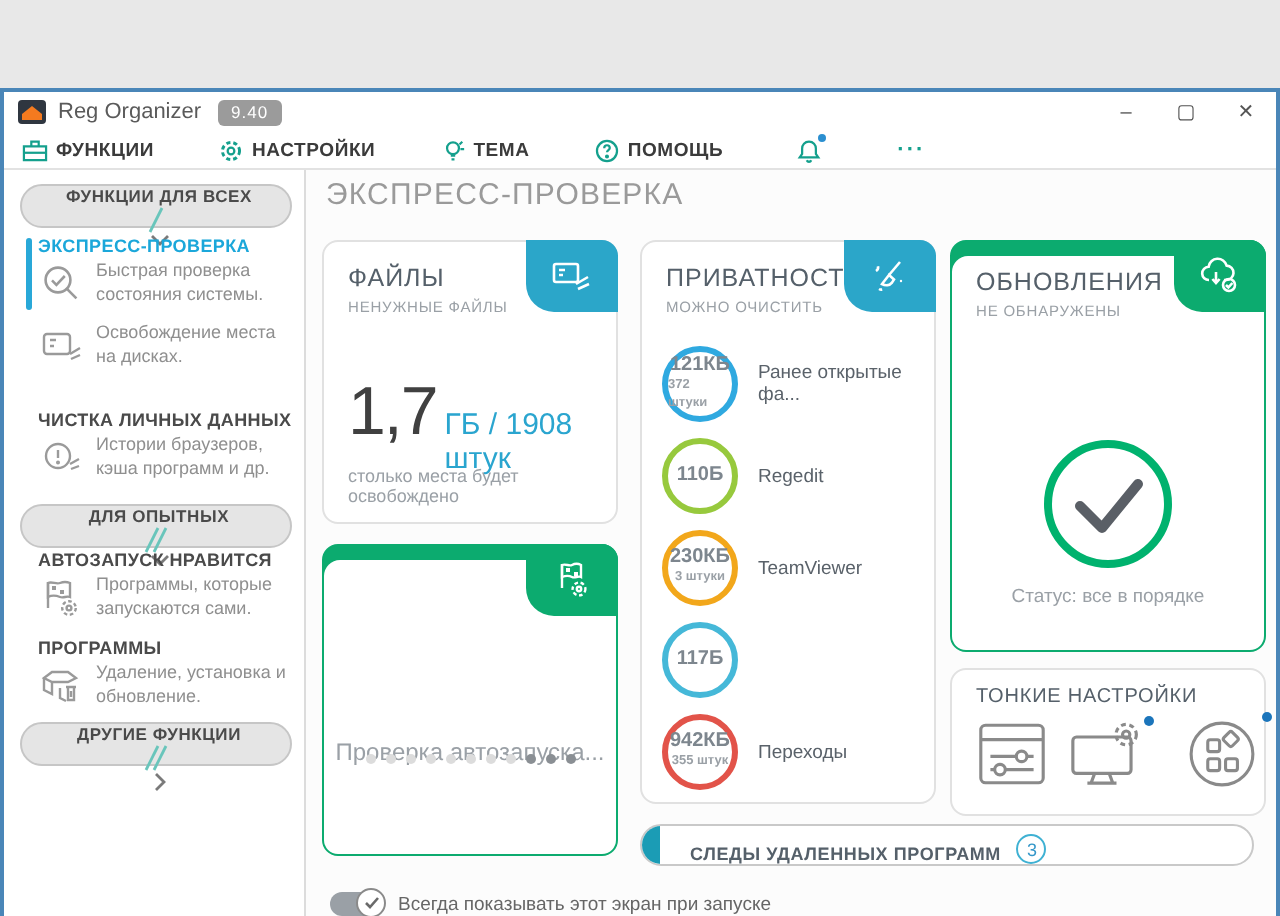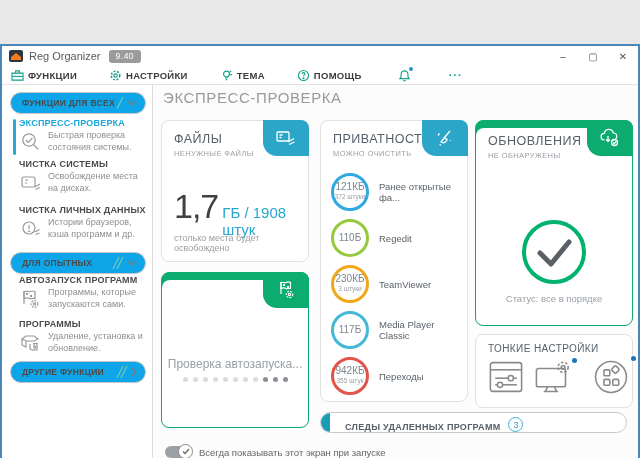--- a/index.html
+++ b/index.html
@@ -13,21 +13,21 @@
   .win-btn{width:30px;height:20px;display:flex;align-items:center;justify-content:center;font-size:10px;color:#555;cursor:default;}
   
   .menubar{position:absolute;left:0;top:20px;right:0;height:19px;display:flex;align-items:center;gap:32px;padding-left:9px;border-bottom:1px solid #e2e2e2;background:#fff;}
   .menu-item{display:flex;align-items:center;gap:4px;font-size:9.5px;font-weight:bold;color:#3b3b3b;letter-spacing:.3px;}
   .menu-icn{color:#14a08d;display:flex;}
   .bell-wrap{position:relative;display:flex;margin-left:4px;}
   .bell-dot{position:absolute;right:-2px;top:-2px;width:4px;height:4px;border-radius:50%;background:#2b8fd0;}
   .more-dots{font-size:11px;font-weight:bold;color:#14a08d;letter-spacing:1px;margin-left:6px;}
   
   .sidebar{position:absolute;left:0;top:39px;width:151px;bottom:26px;background:#fff;border-right:1px solid #dcdcdc;}
-  .pill{position:absolute;left:8px;width:136px;height:22px;border:1px solid #c6c6c6;border-radius:12px;background:#0ea5e9;display:flex;align-items:center;padding:0 8px 0 11px;}
+  .pill{position:absolute;left:8px;width:136px;height:22px;border:1px solid #c6c6c6;border-radius:12px;background:#e5e5e5;display:flex;align-items:center;padding:0 8px 0 11px;flex-direction:column;}
   .pill-label{flex:1;font-size:8.5px;font-weight:bold;color:#4a4a4a;letter-spacing:.3px;}
   .pill-deco{display:flex;margin-right:3px;}
   .pill-chev{color:#7a7a7a;display:flex;}
   .side-item{position:absolute;left:17px;width:128px;}
   .side-bar-accent{position:absolute;left:-6px;top:1px;width:3px;height:36px;background:#29a8d8;border-radius:2px;}
   .side-title{font-size:9px;font-weight:bold;color:#4a4a4a;letter-spacing:.2px;}
   .side-title.active{color:#1ba7da;}
   .side-row{display:flex;gap:5px;margin-top:2px;}
   .side-icn{flex:0 0 24px;color:#9a9a9a;display:flex;justify-content:center;padding-top:1px;}
   .side-desc{font-size:9px;color:#8f8f8f;line-height:1.3;}
@@ -39,27 +39,27 @@
   .badge-blue{background:#2ba6c9;}
   .badge-green{background:#0cab6f;}
   .green-card{background:#0cab6f;border:1px solid #0cab6f;}
   .green-card-inner{position:absolute;left:0;right:0;top:7px;bottom:0;background:#fff;border-radius:8px 0 7px 7px;}
   .card-title{font-size:12.5px;color:#55606a;letter-spacing:.5px;}
   .card-sub{font-size:7.5px;color:#9aa0a6;letter-spacing:.4px;margin-top:3px;}
   .big-val{font-size:34px;font-weight:300;color:#404040;letter-spacing:-1px;}
   .big-unit{font-size:15px;font-weight:300;color:#2aa5cf;margin-left:4px;}
   .cleaning-footer{position:absolute;left:12px;bottom:8px;font-size:9px;color:#9aa0a6;}
   .p-item{display:flex;align-items:center;gap:10px;margin:0 0 8px 10px;}
-  .p-ring{width:38px;height:38px;border:3px solid #ccc;border-radius:50%;display:flex;flex-direction:column;align-items:center;justify-content:center;flex:0 0 auto;background:#fff;}
+  .p-ring{width:38px;height:38px;border:3px solid #ccc;border-radius:50%;display:flex;flex-direction:column;align-items:center;justify-content:center;flex:0 0 auto;background:#fff;font-weight:bold;}
   .p-val{font-size:10px;color:#7d868e;line-height:1;}
   .p-cnt{font-size:6.5px;color:#9aa0a6;line-height:1.4;}
   .p-label{font-size:9.5px;color:#5a626a;}
   .upd-ring{position:absolute;left:50%;top:96px;transform:translateX(-50%);}
   .upd-status{position:absolute;left:0;right:0;top:172px;text-align:center;font-size:9.5px;color:#9aa0a6;}
-  .autorun-status{position:absolute;left:0;right:0;top:84px;text-align:center;font-size:12px;color:#9aa0a6;}
+  .autorun-status{position:absolute;left:0;right:0;top:96px;text-align:center;font-size:12px;color:#9aa0a6;}
   .dots-row{position:absolute;left:0;right:0;top:104px;display:flex;justify-content:center;gap:5px;}
   .dot{width:5px;height:5px;border-radius:50%;background:#dcdcdc;}
   .dot.dark{background:#8a8f94;}
   .fine-title{font-size:10px;color:#55606a;letter-spacing:.4px;margin:8px 0 4px 12px;}
   .fine-icons{display:flex;align-items:center;gap:10px;margin-left:12px;color:#8a8a8a;}
   .blue-dot{width:5px;height:5px;border-radius:50%;background:#1b75bb;position:absolute;}
   .traces-pill{position:absolute;left:167px;top:327px;width:307px;height:21px;background:#fff;border:1px solid #c9c9c9;border-radius:11px;display:flex;align-items:flex-end;overflow:hidden;}
   .traces-cap{position:absolute;left:-1px;top:-1px;bottom:-1px;width:10px;background:#1b9cb5;border-radius:11px 0 0 11px;}
   .traces-label{margin-left:24px;font-size:9px;font-weight:bold;color:#55606a;letter-spacing:.3px;}
   .traces-badge{margin-left:8px;width:15px;height:15px;border:1px solid #3fb1d3;border-radius:50%;display:flex;align-items:center;justify-content:center;font-size:9px;color:#3597c9;}
@@ -168,21 +168,20 @@
               <circle cx="9" cy="9" r="6.2"></circle>
               <path d="M13.6 13.6l4.6 4.6"></path>
               <path d="M6 9.2l2.2 2.2L12.4 7"></path>
             </svg>
         </span>
         <span class="side-desc">Быстрая проверка состояния системы.</span>
       </div>
     </div>
 
     <div class="side-item" style="top:74px;">
-      <div class="side-title">ЧИСТКА СИСТЕМЫ</div>
       <div class="side-row">
         <span class="side-icn">
           <svg width="22" height="22" viewBox="0 0 22 22" fill="none" stroke="#9a9a9a" stroke-width="1.2">
               <rect x="2" y="5" width="13" height="10" rx="1.5"></rect>
               <path d="M5 8h3M5 11h2"></path>
               <path d="M15 15l5-3M15.5 17.5l4.5-2"></path>
             </svg>
         </span>
         <span class="side-desc">Освобождение места на дисках.</span>
       </div>
@@ -212,21 +211,21 @@
           </svg>
         </span>
       <span class="pill-chev">
           <svg width="10" height="6" viewBox="0 0 10 6" fill="none">
             <path d="M1 1l4 4 4-4" stroke="#7a7a7a" stroke-width="1.4"></path>
           </svg>
         </span>
     </div>
 
     <div class="side-item" style="top:190px;">
-      <div class="side-title">АВТОЗАПУСК ПРОГРАММ</div>
+      <div class="side-title">АВТОЗАПУСК НРАВИТСЯ</div>
       <div class="side-row">
         <span class="side-icn">
           <svg width="22" height="22" viewBox="0 0 22 22" fill="none" stroke="#9a9a9a" stroke-width="1.2">
               <path d="M4 3v13"></path>
               <path d="M4 3.5c2-1 4 .8 6 0s3-.8 5 0v7c-2-.8-3 .8-5 0s-4-1-6 0z"></path>
               <rect x="6" y="5" width="2" height="2" fill="#9a9a9a" stroke="none"></rect>
               <rect x="10" y="7" width="2" height="2" fill="#9a9a9a" stroke="none"></rect>
               <circle cx="14.5" cy="16" r="3.4" stroke-dasharray="1.8 1.3"></circle>
               <circle cx="14.5" cy="16" r="1.2"></circle>
             </svg>
@@ -348,21 +347,20 @@
             <span class="p-val">230КБ</span>
             <span class="p-cnt">3 штуки</span>
           </div>
           <span class="p-label">TeamViewer</span>
         </div>
         <div class="p-item">
           <div class="p-ring" style="border-color: rgb(69, 184, 216);">
             <span class="p-val">117Б</span>
 
           </div>
-          <span class="p-label">Media Player Classic</span>
         </div>
         <div class="p-item">
           <div class="p-ring" style="border-color: rgb(226, 83, 73);">
             <span class="p-val">942КБ</span>
             <span class="p-cnt">355 штук</span>
           </div>
           <span class="p-label">Переходы</span>
         </div>
       </div>
     </div>

